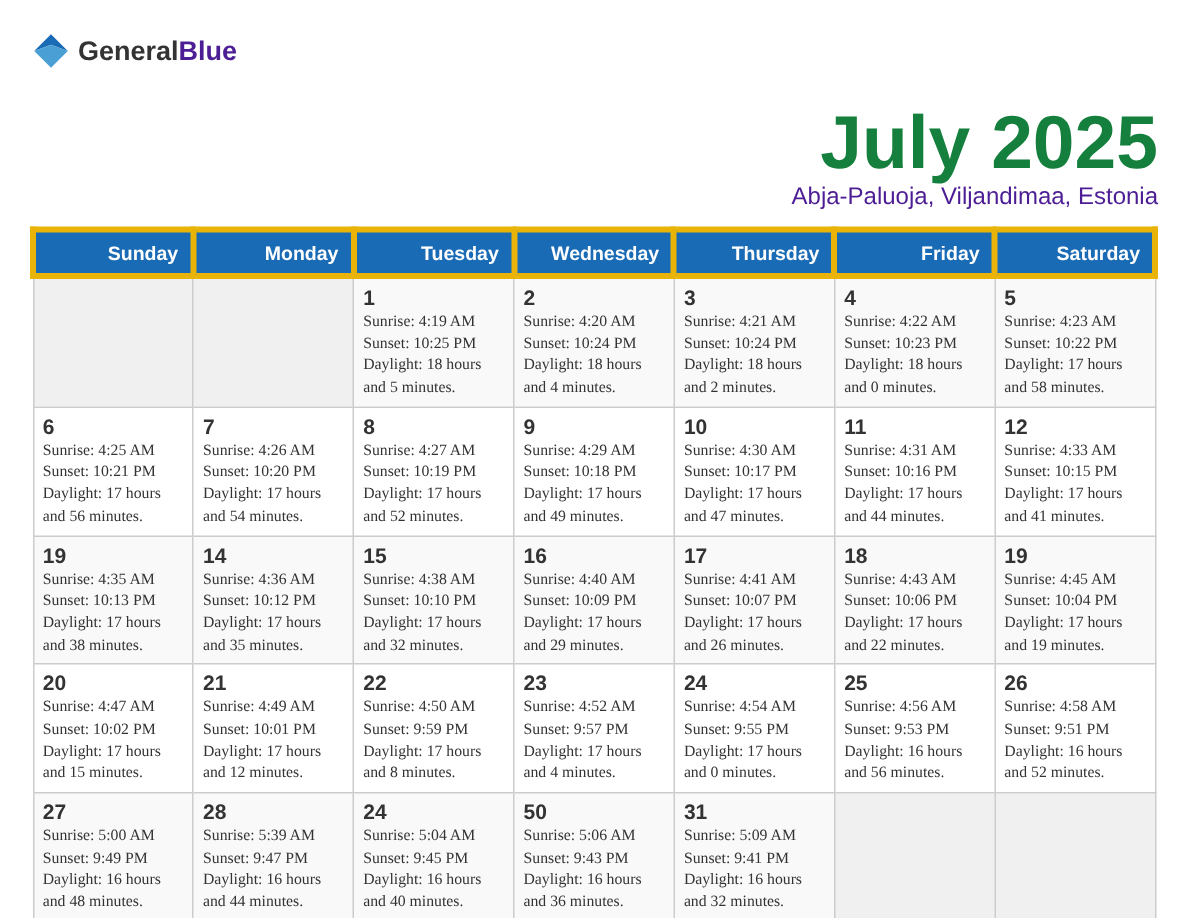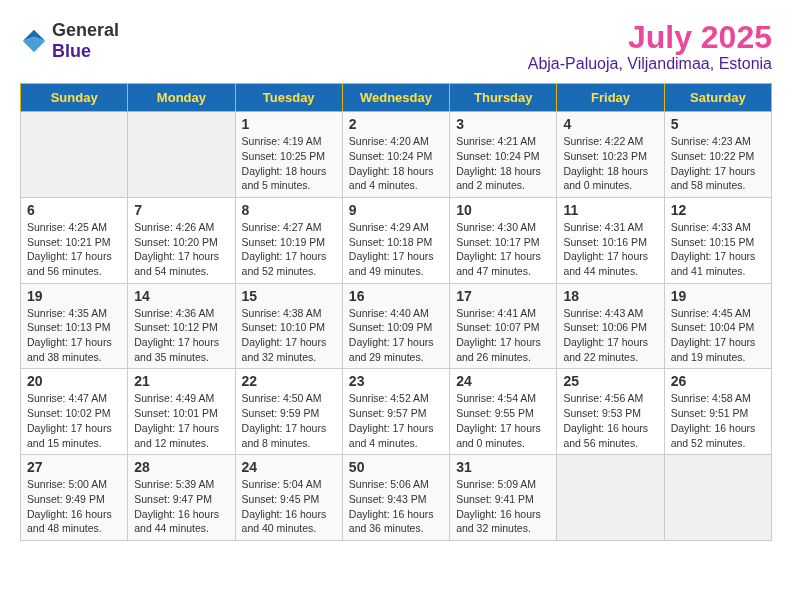--- a/index.html
+++ b/index.html
@@ -15,56 +15,57 @@
       justify-content: space-between;
       align-items: flex-start;
       margin-bottom: 10px;
     }
     .logo {
       display: flex;
       align-items: center;
     }
     .logo-text {
       display: flex;
-      flex-direction: column;
+      flex-direction: row;
       font-size: 18px;
       font-weight: bold;
     }
     .logo-general { color: #333; }
     .logo-blue { color: #4c1d95; }
     .logo-icon {
       width: 28px;
       height: 28px;
       margin-right: 4px;
     }
     .title-block {
       text-align: right;
     }
     .month-title {
-      font-size: 32px;
+      font-size: 50px;
       font-weight: bold;
-      color: #ec4899;
+      color: #15803d;
       line-height: 1.1;
+      margin-top: 48px;
     }
     .location {
       font-size: 16px;
       color: #4c1d95;
     }
     .calendar {
       width: 100%;
       border-collapse: collapse;
     }
     .calendar th {
       background-color: #1a6bb5;
-      color: #fde047;
+      color: #ffffff;
       padding: 6px 8px;
       font-size: 13px;
       font-weight: bold;
-      text-align: center;
-      border: 1px solid #eab308;
+      text-align: right;
+      border: 4px solid #eab308;
     }
     .calendar td {
       border: 1px solid #ccc;
       vertical-align: top;
       padding: 4px 6px;
       width: 107px;
       min-height: 80px;
       background: #fff;
     }
     .calendar tr:nth-child(odd) td {
@@ -77,20 +78,21 @@
       font-size: 14px;
       font-weight: bold;
       color: #333;
       display: block;
       margin-bottom: 2px;
     }
     .day-info {
       font-size: 10.5px;
       color: #333;
       line-height: 1.4;
+      font-family: Liberation Serif, serif;
     }
     .empty-cell {
       background: #f0f0f0 !important;
     }
   </style>
 </head>
 <body>
 
 <div class="header">
   <div class="logo">

